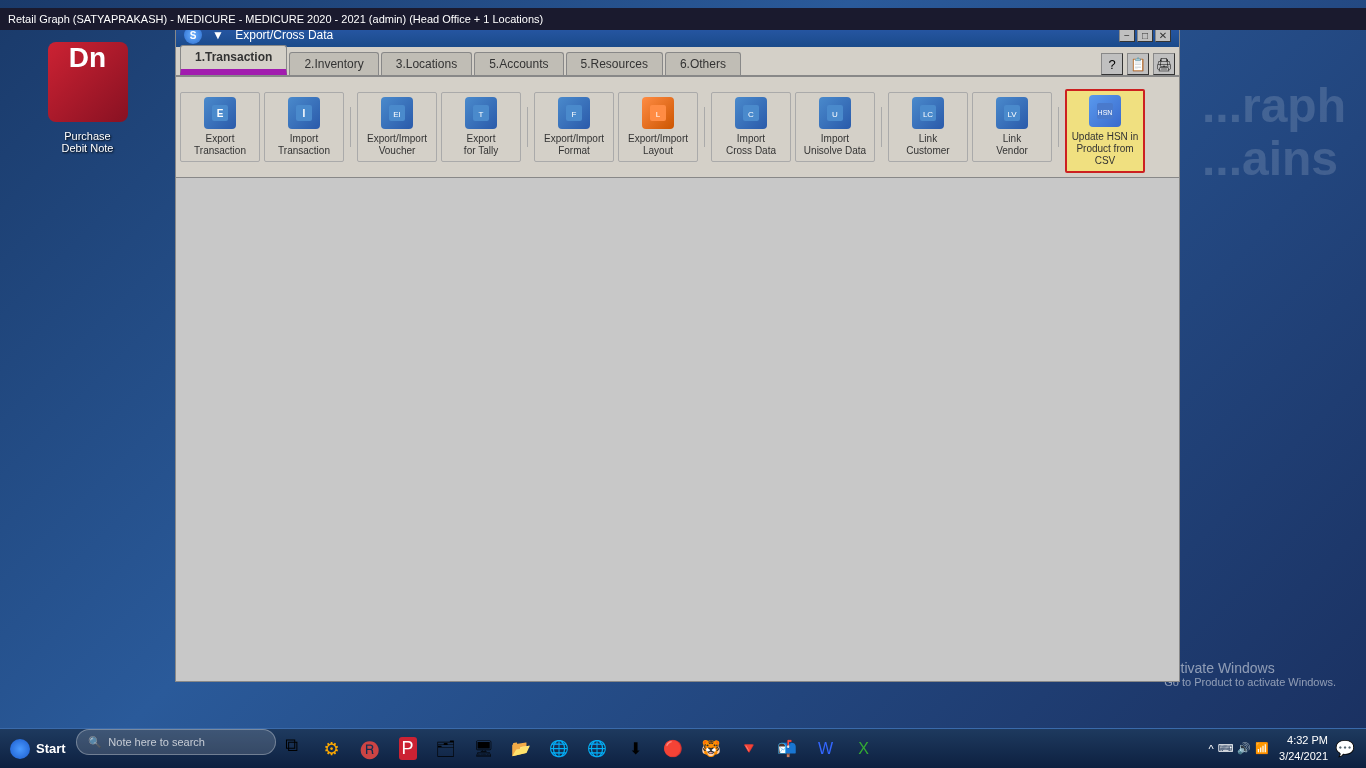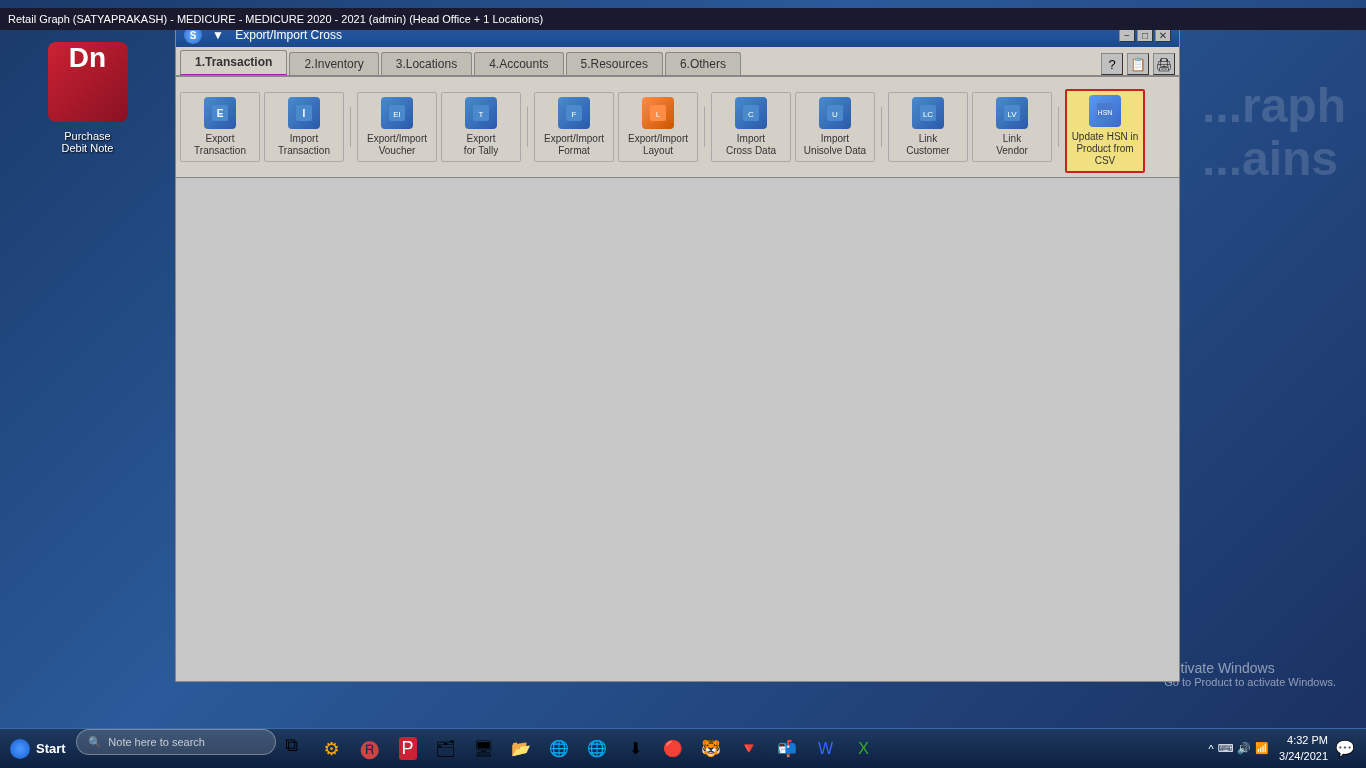--- a/index.html
+++ b/index.html
@@ -197,21 +197,21 @@
       border-bottom: none;
       font-size: 12px;
       cursor: pointer;
       margin-right: 2px;
       color: #333;
       border-radius: 3px 3px 0 0;
     }
     .nav-tab.active {
       background: #d4d0c8;
       font-weight: bold;
-      border-bottom: 1px solid #a21caf;
+      border-bottom: 6px solid #a21caf;
       padding-bottom: 5px;
     }
 
     
     .toolbar-area {
       background: #d4d0c8;
       padding: 4px;
       border-bottom: 1px solid #888;
       display: flex;
       align-items: center;
@@ -415,34 +415,34 @@
 
   <div class="app-window">
 
     <div class="app-title-bar">
       <div class="app-header-logo">
         <div class="app-logo">
           <span>S</span>
         </div>
         <span>▼</span>
         &nbsp;
-        <span>Export/Import Cross</span>
+        <span>Export/Cross Data</span>
       </div>
       <div class="app-title-controls">
         <div class="title-btn">−</div>
         <div class="title-btn">□</div>
         <div class="title-btn">✕</div>
       </div>
     </div>
 
     <div class="nav-tabs">
       <div class="nav-tab active">1.Transaction</div>
       <div class="nav-tab">2.Inventory</div>
       <div class="nav-tab">3.Locations</div>
-      <div class="nav-tab">4.Accounts</div>
+      <div class="nav-tab">5.Accounts</div>
       <div class="nav-tab">5.Resources</div>
       <div class="nav-tab">6.Others</div>
       <div class="toolbar-right">
         <div class="toolbar-icon-btn">?</div>
         <div class="toolbar-icon-btn">📋</div>
         <div class="toolbar-icon-btn">🖨</div>
       </div>
     </div>
 
     <div class="toolbar-area">

